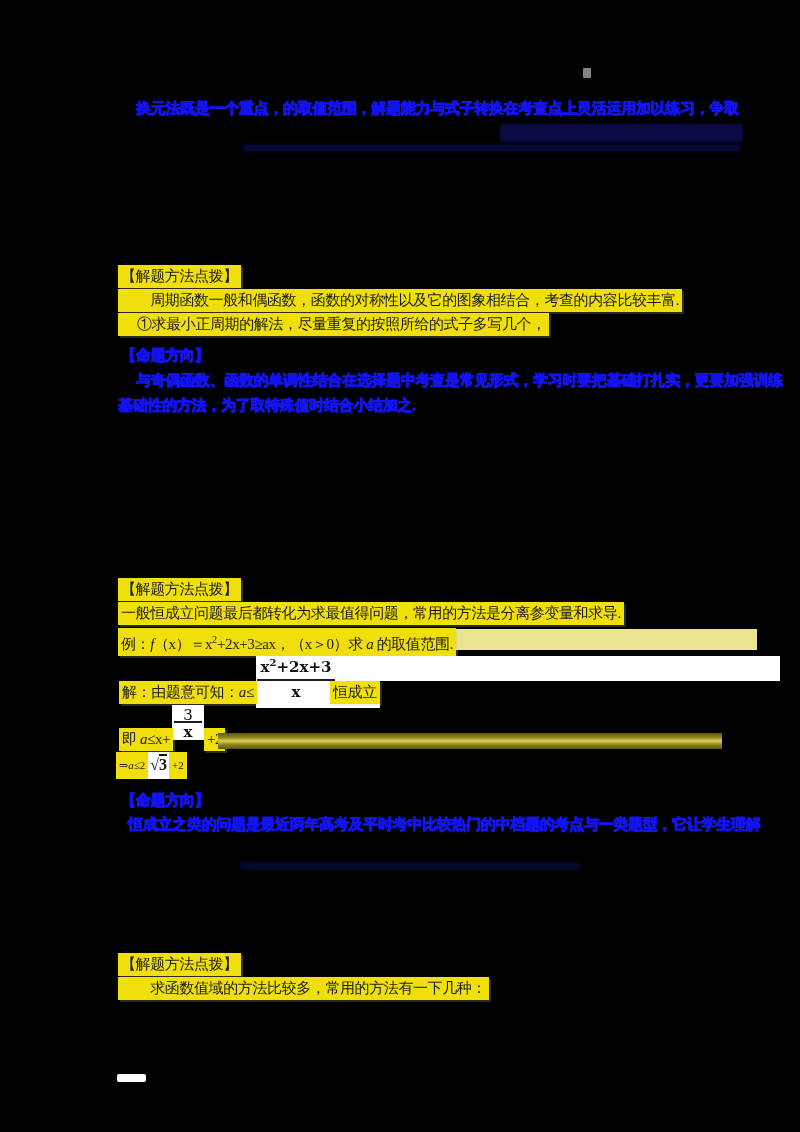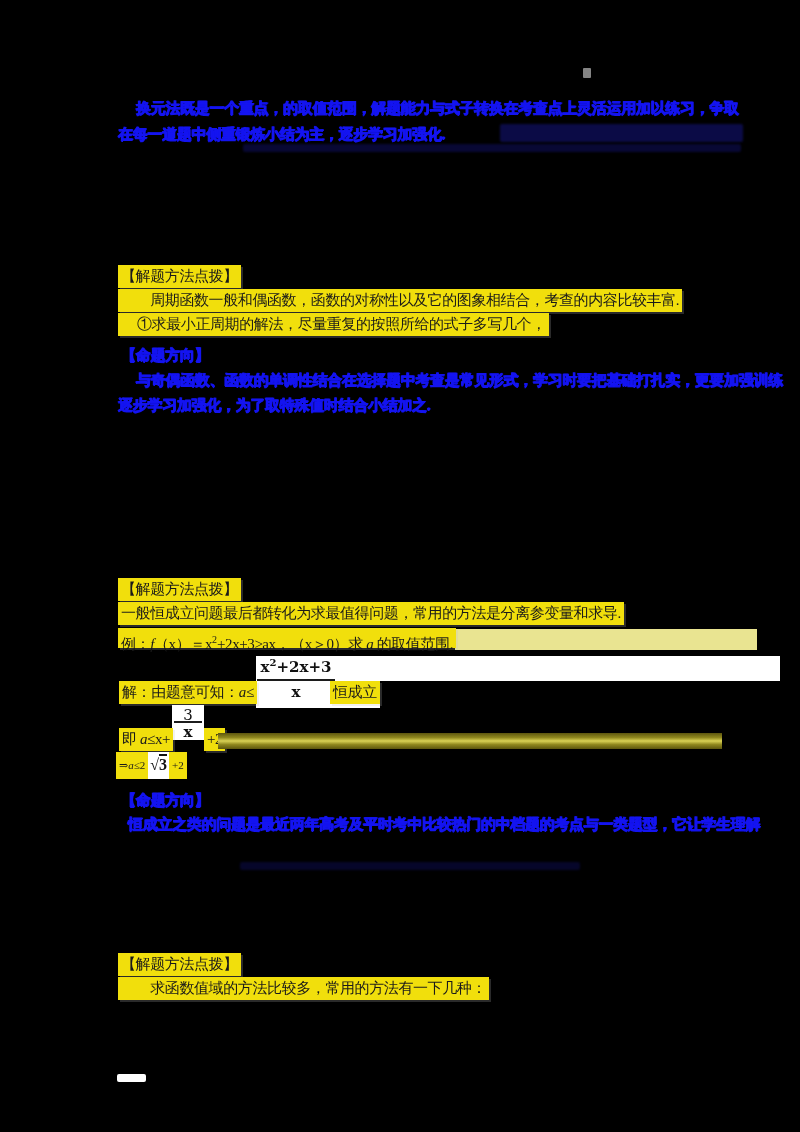--- a/index.html
+++ b/index.html
@@ -45,37 +45,36 @@
   .whitedash{position:absolute;width:29px;height:8px;background:#fff;border-radius:2px;}
 </style>
 </head>
 <body>
 
 <div class="page">
 
   <div class="graymark" style="left:583px;top:68px;"></div>
 
   <div class="blue" style="left:136px;top:97px;">换元法既是一个重点，的取值范围，解题能力与式子转换在考查点上灵活运用加以练习，争取</div>
-  <div class="blue" style="left:118px;top:123px;">在每一道题中侧重锻炼小结为主，逐步学习加强化.</div>
   <div class="smear" style="left:500px;top:124px;width:243px;height:18px;"></div>
   <div class="smear" style="left:243px;top:144px;width:498px;height:8px;opacity:.75;"></div>
 
   <div class="hl" style="left:118px;top:265px;">【解题方法点拨】</div>
   <div class="hl" style="left:118px;top:289px;">　　周期函数一般和偶函数，函数的对称性以及它的图象相结合，考查的内容比较丰富.</div>
   <div class="hl" style="left:118px;top:313px;padding-left:19px;">①求最小正周期的解法，尽量重复的按照所给的式子多写几个，</div>
 
   <div class="blue" style="left:121px;top:344px;">【命题方向】</div>
   <div class="blue" style="left:136px;top:369px;">与奇偶函数、函数的单调性结合在选择题中考查是常见形式，学习时要把基础打扎实，更要加强训练</div>
-  <div class="blue" style="left:118px;top:394px;">逐步学习加强化，为了取特殊值时结合小结加之.</div>
+  <div class="blue" style="left:118px;top:394px;">基础性的方法，为了取特殊值时结合小结加之.</div>
 
   <div class="hl" style="left:118px;top:578px;">【解题方法点拨】</div>
   <div class="hl" style="left:118px;top:602px;"> 一般恒成立问题最后都转化为求最值得问题，常用的方法是分离参变量和求导.</div>
 
   <div class="paleband" style="left:455px;top:629px;width:302px;height:21px;"></div>
-  <div class="hl" style="left:118px;top:628px;height:20px;line-height:24px;">
+  <div class="hl" style="left:118px;top:628px;height:28px;line-height:24px;">
     <span>例：</span><span class="mi">f</span><span>（x）＝x</span><span class="sup">2</span><span>+2x+3≥ax，（x＞0）求 </span><span class="mi">a</span><span> 的取值范围.</span>
   </div>
 
   <div class="whitebox" style="left:256px;top:656px;width:524px;height:25px;"></div>
   <div class="whitebox" style="left:256px;top:680px;width:124px;height:28px;"></div>
 
   <div class="hl" style="left:119px;top:681px;">
     <span> 解：由题意可知：</span><span class="mi">a</span><span>≤</span>
   </div>
   <div class="math" style="left:256px;top:657px;width:80px;">

